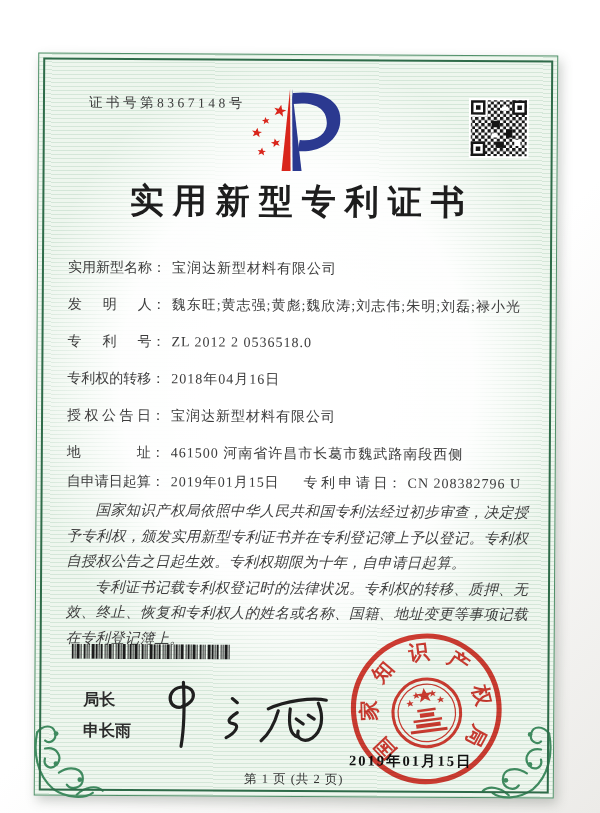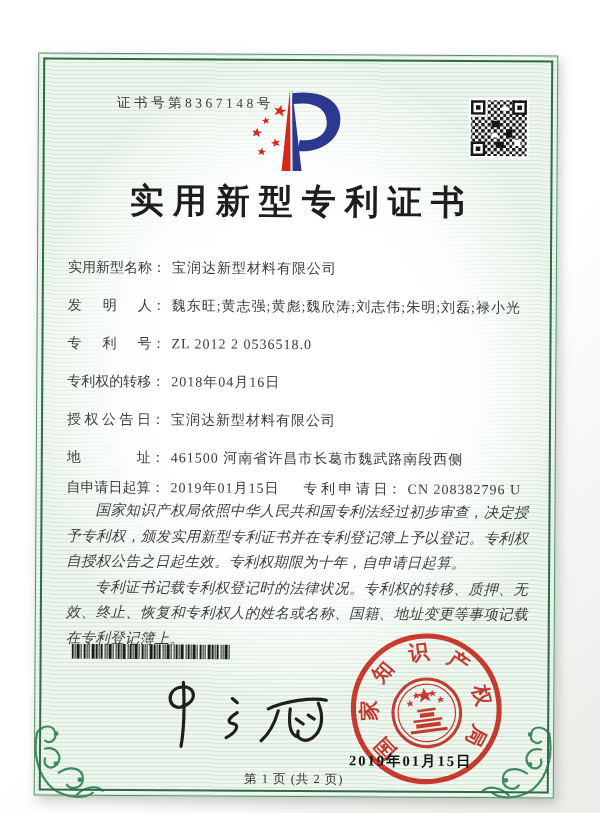--- a/index.html
+++ b/index.html
@@ -8,29 +8,29 @@
   .photo{position:relative;width:600px;height:813px;}
   .cert{position:absolute;left:36px;top:54px;width:518px;height:741px;
     transform:rotate(.35deg);transform-origin:50% 50%;
     border:1.5px solid #4f8f68;
     box-shadow:3px 5px 12px rgba(70,80,70,.28);
     background:
       radial-gradient(ellipse 62% 52% at 50% 44%, #ffffff 30%, rgba(255,255,255,.93) 55%, rgba(255,255,255,0) 84%),
       repeating-linear-gradient(0deg, rgba(106,168,128,.20) 0 1px, rgba(255,255,255,0) 1px 4px),
       #eef6ee;}
   .cert::after{content:'';position:absolute;inset:4px;border:2px solid #2e6b49;pointer-events:none;}
-  .cert-no{position:absolute;left:50px;top:40px;font-size:13.5px;letter-spacing:3.5px;color:#3a3a3a;margin-left:28px;}
+  .cert-no{position:absolute;left:50px;top:40px;font-size:13.5px;letter-spacing:3.5px;color:#3a3a3a;}
   .logo{position:absolute;left:189px;top:26px;width:150px;height:98px;}
   .qr{position:absolute;left:430px;top:42px;width:60px;height:60px;}
   .title{position:absolute;left:0;top:124px;width:100%;margin:0;text-align:center;
     font-size:34px;font-weight:700;letter-spacing:9px;padding-left:9px;box-sizing:border-box;color:#1d1d1d;}
   .fields{position:absolute;left:30px;right:24px;top:202px;font-size:14px;color:#3c3c3c;}
   .frow{line-height:23px;margin-bottom:14px;white-space:nowrap;}
   .frow.tight{margin-top:-8px;}
-  .flabel{display:inline-block;width:84px;text-align:justify;text-align-last:justify;font-family:Liberation Mono, monospace;}
+  .flabel{display:inline-block;width:84px;text-align:justify;text-align-last:justify;}
   .fcolon{display:inline-block;margin-right:6px;}
   .fvalue{letter-spacing:1px;}
   .pair2{margin-left:24px;}
   .paras{position:absolute;left:30px;right:26px;top:444px;font-size:14.5px;line-height:25.5px;
     color:#3f3f3f;font-style:italic;letter-spacing:.3px;text-align:justify;}
   .paras p{margin:0;text-indent:2em;}
   .barcode{position:absolute;left:36px;top:590px;width:160px;height:15px;}
   .officer{position:absolute;left:48px;top:630px;font-size:16px;font-weight:700;line-height:31px;color:#2b2b2b;}
   .signature{position:absolute;left:105px;top:618px;width:215px;height:90px;}
   .sr{position:absolute;opacity:0;font-size:1px;}
@@ -128,20 +128,24 @@
 
     <div class="paras">
       <p>国家知识产权局依照中华人民共和国专利法经过初步审查，决定授予专利权，颁发实用新型专利证书并在专利登记簿上予以登记。专利权自授权公告之日起生效。专利权期限为十年，自申请日起算。</p>
       <p>专利证书记载专利权登记时的法律状况。专利权的转移、质押、无效、终止、恢复和专利权人的姓名或名称、国籍、地址变更等事项记载在专利登记簿上。</p>
     </div>
 
     <svg class="barcode" viewBox="0 0 160 15" preserveAspectRatio="none" aria-hidden="true">
       <line x1="0" y1="7.5" x2="160" y2="7.5" stroke="#1c1c1c" stroke-width="15" stroke-dasharray="2 1 1 1 3 1 1 2 2 1 1 1 1 2 3 1 2 1 1 1 2 2 1 1 1 1 3 1 1 2 1 1 2 1 1 1 3 2 1 1"></line>
     </svg>
 
+    <div class="officer">
+      <div>局长</div>
+      <div>申长雨</div>
+    </div>
 
     <div class="signature">
       <span class="sr">申长雨</span>
       <svg viewBox="0 0 215 90" width="215" height="90" aria-hidden="true">
         <g fill="none" stroke="#1f1f1f" stroke-width="3.2" stroke-linecap="round" stroke-linejoin="round">
           <path d="M44,34 C28,40 24,18 40,15 C56,12 58,30 42,34"></path>
           <path d="M43,10 C44,28 44,56 41,74"></path>
           <path d="M92,26 l5,4"></path>
           <path d="M97,40 C88,46 86,50 93,51 C100,52 96,60 86,65"></path>
           <path d="M128,36 C145,28 172,24 186,27"></path>

